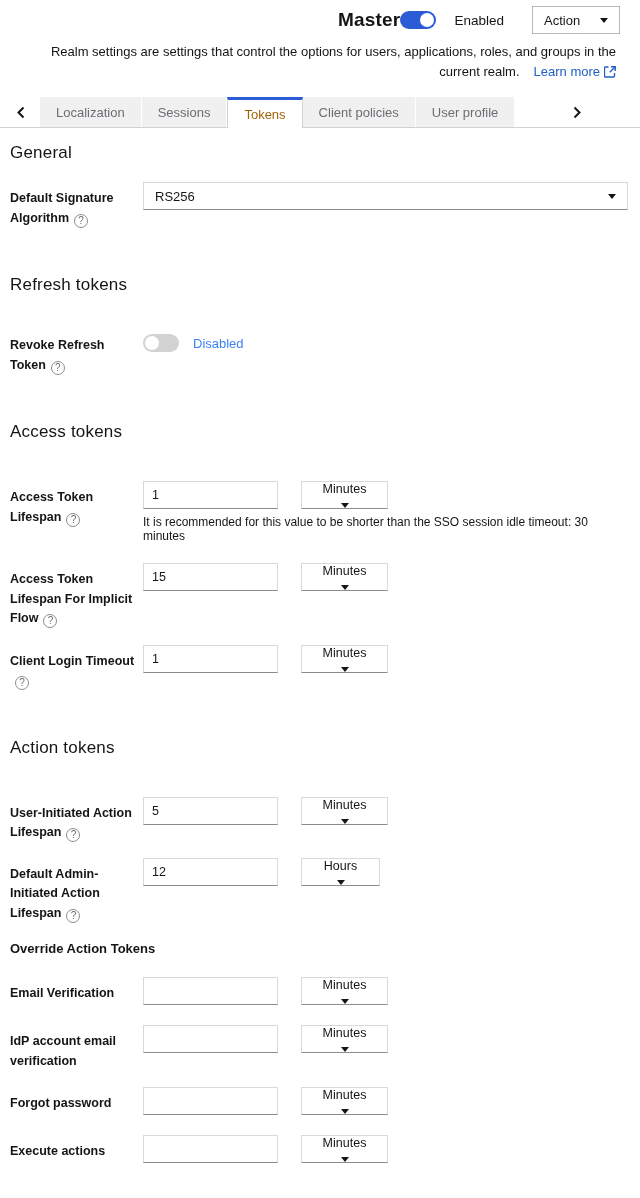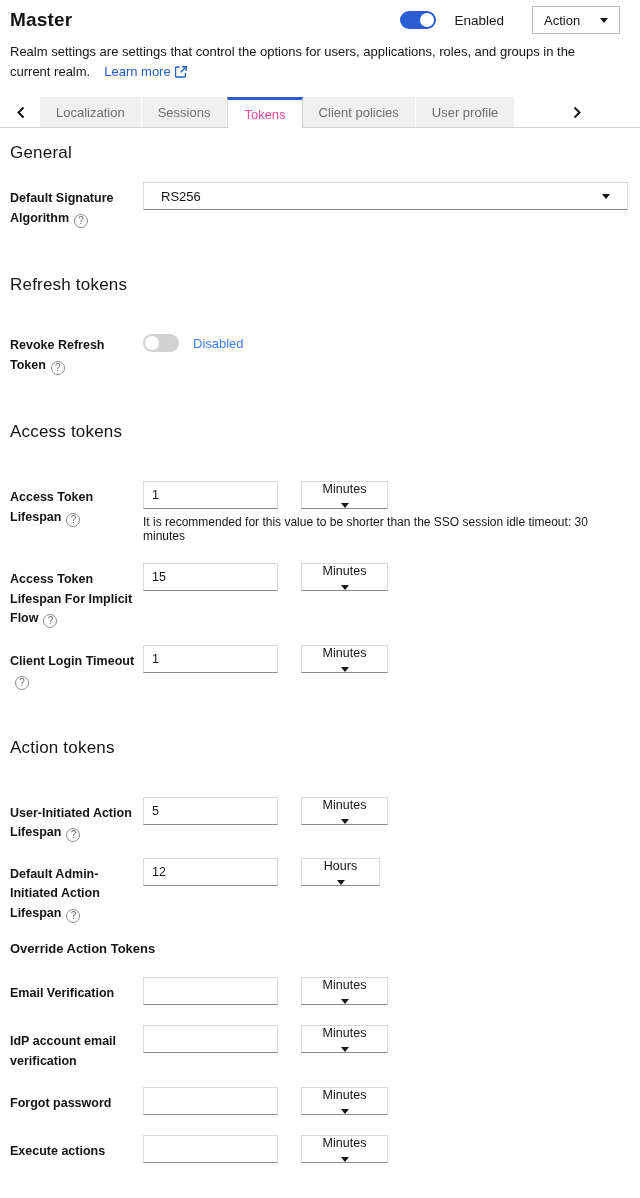--- a/index.html
+++ b/index.html
@@ -2,21 +2,21 @@
 <html><head>
 <meta charset="utf-8">
 <style>
   * { margin:0; padding:0; box-sizing:border-box; }
   html,body { width:640px; }
   body {
     height:1198px; overflow:hidden; background:#fff;
     font-family:"Liberation Sans", sans-serif; color:#151515; font-size:12.5px;
   }
   
-  .header { padding:6px 20px 0 10px; }
+  .header { padding:6px 20px 0 10px;text-align:right; }
   .header-row { display:flex; align-items:center; }
   .page-title { font-size:19px; font-weight:700; letter-spacing:.2px; flex:1; }
   .hdr-right { display:flex; align-items:center; }
   .switch { width:36px; height:18px; border-radius:9px; position:relative; cursor:pointer; flex:0 0 auto; }
   .switch .knob { position:absolute; top:2px; width:14px; height:14px; border-radius:50%; background:#fff; }
   .switch.on { background:#2b5cd6; } .switch.on .knob { right:2px; }
   .switch.off { background:#d2d2d2; } .switch.off .knob { left:2px; }
   .enabled-label { margin-left:18px; font-size:13.5px; }
   .action-btn { margin-left:28px; height:28px; min-width:88px; border:1px solid #b8bbbe;
     display:flex; align-items:center; justify-content:space-between; padding:0 11px;
@@ -25,40 +25,40 @@
   .desc { margin-top:8px; font-size:13px; line-height:20px; max-width:606px; }
   .learn-more { color:#2160c4; text-decoration:none; margin-left:14px; cursor:pointer; white-space:nowrap; }
   .ext-icon svg { vertical-align:-2px; margin-left:4px; }
   
   .tabbar { margin-top:15px; display:flex; align-items:stretch; height:31px; border-bottom:1px solid #d2d2d2; }
   .tab-scroll { width:40px; display:flex; align-items:center; justify-content:center; background:#fff; cursor:pointer; }
   .tab-scroll.right { flex:1; }
   .tab { background:#f0f0f0; color:#6a6e73; font-size:13px; display:flex; align-items:center;
     padding:0 16px; border-right:1px solid #fff; cursor:pointer; white-space:nowrap; }
   .tab.last { border-right:none; }
-  .tab.active { background:#fff; color:#ec4899; border-top:3px solid #2b5cd6;
+  .tab.active { background:#fff; color:#a16207; border-top:3px solid #2b5cd6;
     border-right:1px solid #d2d2d2; border-left:1px solid #d2d2d2; margin-bottom:-1px; }
   
   .main { padding:0 12px 0 10px; }
   .section-title { font-size:17px; font-weight:500; letter-spacing:.2px; }
   .sub-title { font-size:13px; font-weight:700; }
   .frow { display:flex; align-items:flex-start; }
   .flabel { flex:0 0 133px; padding-top:7px; font-weight:700; font-size:12.5px; line-height:19.5px; }
   .help { display:inline-block; width:14px; height:14px; border:1px solid #8a8d90; border-radius:50%;
     color:#6a6e73; font-size:10px; font-weight:400; line-height:12px; text-align:center;
     margin-left:5px; vertical-align:-2px; cursor:pointer; }
   .fctrl { display:flex; align-items:flex-start; }
   .tinput { width:135px; height:28px; border:1px solid #d9d9d9; border-bottom-color:#8a8d90;
     padding:0 8px; font-family:"Liberation Sans",sans-serif; font-size:12.5px; color:#151515; background:#fff; }
   .unit-select { margin-left:23px; height:28px; min-width:87px; border:1px solid #d9d9d9; border-bottom-color:#8a8d90;
     display:flex; align-items:center; justify-content:space-between; padding:0 11px; background:#fff;
     font-size:12.5px; cursor:pointer;flex-direction:column; }
   .unit-select.narrow { min-width:79px; }
   .wide-select { height:28px; width:485px; border:1px solid #d9d9d9; border-bottom-color:#8a8d90;
-    display:flex; align-items:center; justify-content:space-between; padding:0 17px; background:#fff;
+    display:flex; align-items:center; justify-content:space-between; padding:0 11px; background:#fff;
     font-size:13px; cursor:pointer; }
   .helper { margin-top:6px; font-size:12px; line-height:14px; color:#151515; }
   .toggle-wrap { display:flex; align-items:center; padding-top:5px; }
   .toggle-state { margin-left:14px; color:#3b82f6; font-size:13px; }
 </style>
 </head>
 <body>
 
 <div class="header">
   <div class="header-row">

